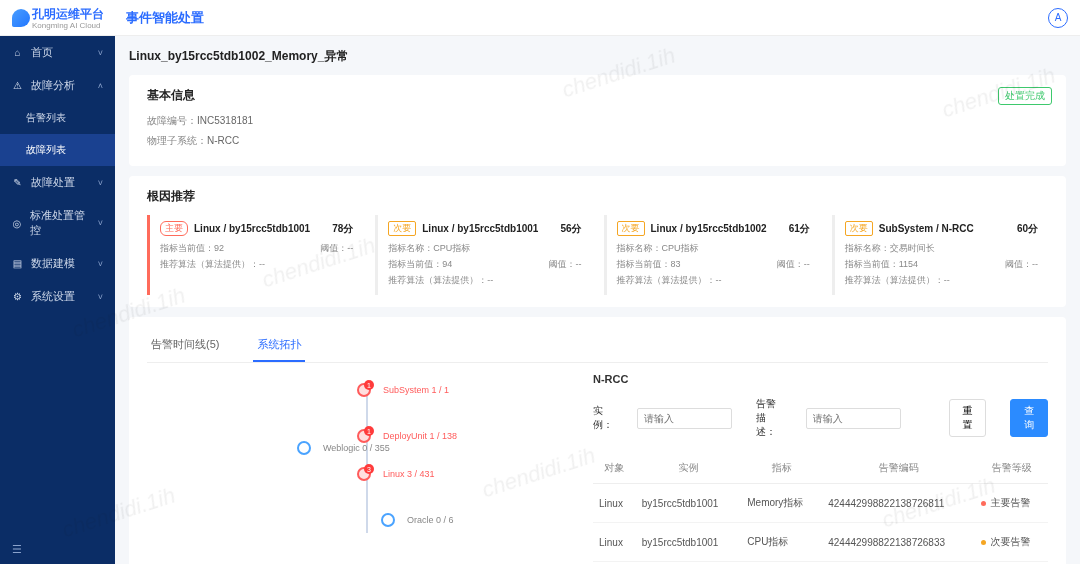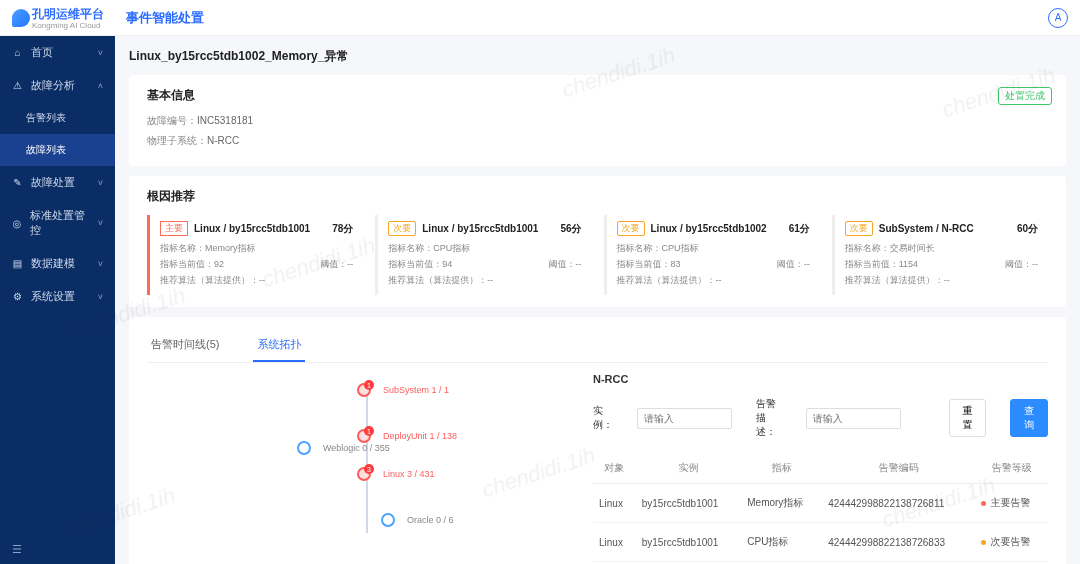--- a/index.html
+++ b/index.html
@@ -24,21 +24,21 @@
 .card{background:#fff;border-radius:4px;padding:12px 18px;margin-bottom:10px;position:relative}
 .card-hd{font-size:12px;font-weight:600;color:#222;margin-bottom:10px}
 .status-badge{position:absolute;right:14px;top:12px;border:1px solid #3ec96d;color:#3ec96d;font-size:10px;padding:1px 6px;border-radius:3px}
 .info-row{display:flex;gap:40px;font-size:10px;color:#666;margin-bottom:6px}
 .info-row span.lab{color:#888}
 .info-block{flex:1}
 .rc-row{display:flex;gap:12px}
 .rc-item{flex:1;border-left:3px solid #eee;padding:6px 10px 8px;font-size:10px;color:#666}
 .rc-item.primary{border-left-color:#ff6b5b}
 .rc-top{display:flex;align-items:center;gap:6px;margin-bottom:6px}
-.tag-major{border:1px solid #ff6b5b;color:#ff6b5b;font-size:9px;padding:0 4px;border-radius:0}
+.tag-major{border:1px solid #ff6b5b;color:#ff6b5b;font-size:9px;padding:0 4px;border-radius:6px}
 .tag-minor{border:1px solid #f5a623;color:#f5a623;font-size:9px;padding:0 4px;border-radius:2px}
 .rc-name{color:#222;font-weight:600;font-size:10px}
 .rc-score{margin-left:auto;color:#222;font-weight:600}
 .rc-line{display:flex;justify-content:space-between;margin-top:3px;color:#888;font-size:9px}
 .tabs{display:flex;gap:30px;border-bottom:1px solid #eee;margin-bottom:10px;font-size:11px}
 .tab{padding:8px 4px;color:#666;cursor:pointer}
 .tab.active{color:#2b6cff;border-bottom:2px solid #2b6cff}
 .split{display:flex;gap:16px}
 .topo{flex:0 0 430px;height:230px;position:relative;background:#fff}
 .node{position:absolute;display:flex;align-items:center;gap:12px;font-size:9px;color:#888}
@@ -134,23 +134,20 @@
     </div>
 
     <div class="card">
       <div class="card-hd">根因推荐</div>
       <div class="rc-row" id="rc-slot">
           <div class="rc-item primary">
             <div class="rc-top">
               <span class="tag-major">主要</span>
               <span class="rc-name">Linux / by15rcc5tdb1001</span>
               <span class="rc-score">78分</span>
-            </div>
-            <div class="rc-line">
-              <span>指标名称：Memory指标</span>
             </div>
             <div class="rc-line">
               <span>指标当前值：92</span>
               <span>阈值：--</span>
             </div>
             <div class="rc-line">
               <span>推荐算法（算法提供）：--</span>
             </div>
           </div>
           <div class="rc-item">

